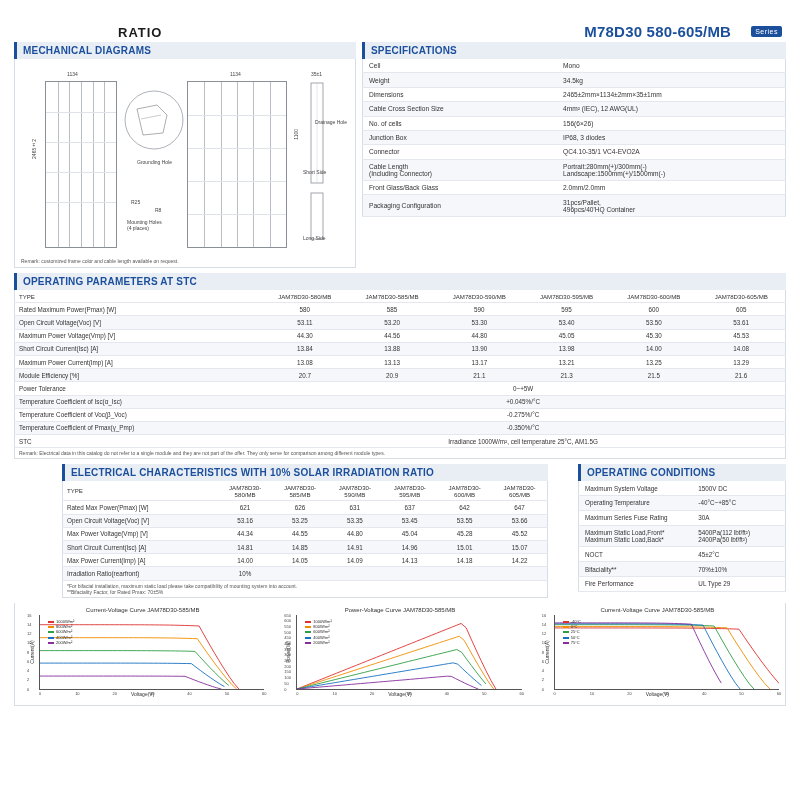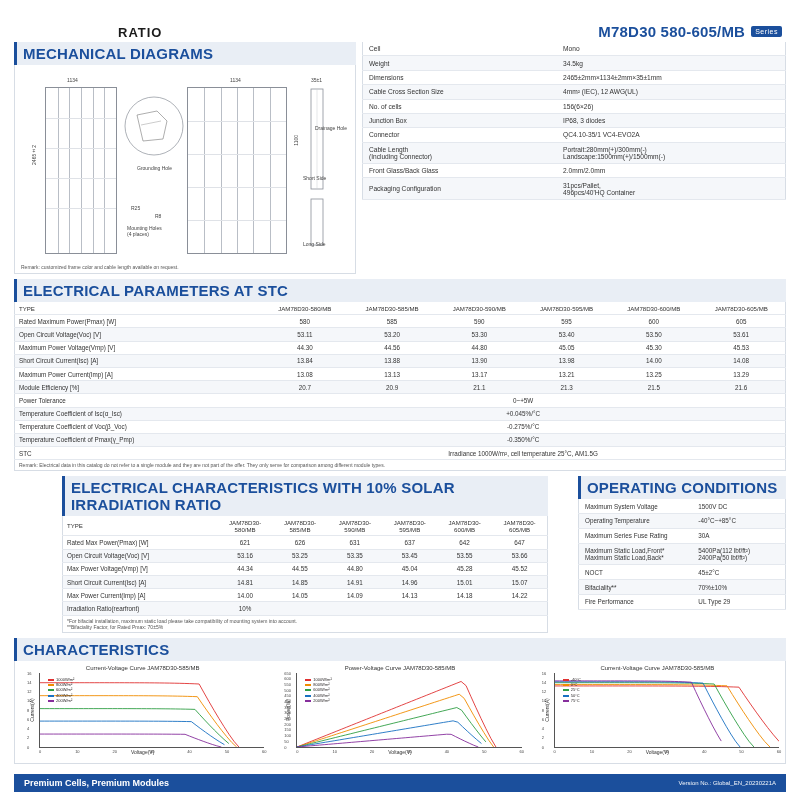--- a/index.html
+++ b/index.html
@@ -8,26 +8,26 @@
     background:#ffffff;
     font-family:"Liberation Sans", sans-serif;
     color:#231f20;
     overflow:hidden;
   }
   .page{position:relative;width:800px;height:800px;box-sizing:border-box;padding:0 14px;}
 
   
   .header{display:flex;align-items:flex-end;justify-content:space-between;height:34px;padding:6px 4px 2px 4px;}
   .brand{font-size:13px;font-weight:bold;letter-spacing:1px;color:#1b1b1b;padding-left:100px;}
-  .model-wrap{display:flex;align-items:center;gap:6px;}
+  .model-wrap{display:flex;align-items:center;gap:20px;}
   .model{font-size:15px;font-weight:bold;color:#1b4f9c;letter-spacing:0.2px;}
   .badge{background:#1b4f9c;color:#fff;font-size:7px;padding:2px 4px;border-radius:2px;letter-spacing:.5px;}
 
   
-  .bar{background:#e9eef5;border-left:3px solid #1b4f9c;color:#1b4f9c;font-weight:bold;font-size:15px;
+  .bar{background:#e9eef5;border-left:3px solid #1b4f9c;color:#1b4f9c;font-weight:bold;font-size:10px;
        padding:3px 6px;letter-spacing:.2px;}
 
   .row2{display:flex;gap:6px;}
   .col-left{flex:0 0 342px;}
   .col-right{flex:1;}
 
   
   .mech{border:1px solid #d7dde5;border-top:none;height:208px;position:relative;background:#fff;}
   .mechnote{position:absolute;bottom:3px;left:6px;font-size:5px;color:#555;}
 
@@ -141,20 +141,21 @@
         <div class="dimtxt vtxt" style="left:278px;top:70px;">1100</div>
         <div class="dimtxt" style="left:288px;top:110px;">Short Side</div>
         <div class="dimtxt" style="left:288px;top:176px;">Long Side</div>
         <div class="dimtxt" style="left:300px;top:60px;">Drainage Hole</div>
 
         <div class="mechnote">Remark: customized frame color and cable length available on request.</div>
       </div>
     </div>
 
     <div class="col-right">
+      <div class="bar">SPECIFICATIONS</div>
       <table class="spec">
         <tbody id="spec-body">
             <tr>
               <td class="k" style="white-space: pre-line;">Cell</td>
               <td style="white-space: pre-line;">Mono</td>
             </tr>
             <tr>
               <td class="k" style="white-space: pre-line;">Weight</td>
               <td style="white-space: pre-line;">34.5kg</td>
             </tr>
@@ -192,21 +193,21 @@
               <td class="k" style="white-space: pre-line;">Packaging Configuration</td>
               <td style="white-space: pre-line;">31pcs/Pallet,
 496pcs/40'HQ Container</td>
             </tr>
           </tbody>
       </table>
     </div>
   </div>
 
   <div style="margin-top:5px;">
-    <div class="bar">ELECTRICAL PARAMETERS AT STC</div>
+    <div class="bar">OPERATING PARAMETERS AT STC</div>
     <table class="etab">
       <thead>
           <tr id="stc-head">
             <th>TYPE</th>
             <th>JAM78D30-580/MB</th>
             <th>JAM78D30-585/MB</th>
             <th>JAM78D30-590/MB</th>
             <th>JAM78D30-595/MB</th>
             <th>JAM78D30-600/MB</th>
             <th>JAM78D30-605/MB</th>
@@ -400,21 +401,20 @@
             <tr>
               <td class="k" style="white-space: pre-line;">Fire Performance</td>
               <td style="white-space: pre-line;">UL Type 29</td>
             </tr>
           </tbody>
       </table>
     </div>
   </div>
 
   <div style="margin-top:5px;">
-    <div class="bar">CHARACTERISTICS</div>
     <div class="charts" id="charts">
         <div class="chartbox">
           <div class="ctitle">Current-Voltage Curve   JAM78D30-585/MB</div>
           <div class="plot">
             <div class="ylab">Current(A)</div>
             <div class="ytick" style="top: 100%;">0</div>
             <div class="ytick" style="top: 87.5%;">2</div>
             <div class="ytick" style="top: 75%;">4</div>
             <div class="ytick" style="top: 62.5%;">6</div>
             <div class="ytick" style="top: 50%;">8</div>
@@ -521,18 +521,14 @@
               <div><i style="background:#2f9e44"></i><span>25°C</span></div>
               <div><i style="background:#1971c2"></i><span>50°C</span></div>
               <div><i style="background:#862e9c"></i><span>75°C</span></div>
             </div>
           </div>
           <div class="xlab">Voltage(V)</div>
         </div>
       </div>
   </div>
 
-  <div class="footer">
-    <div class="ft">Premium Cells, Premium Modules</div>
-    <div class="fv">Version No.: Global_EN_20230221A</div>
-  </div>
 
 </div>
 
 </body></html>

